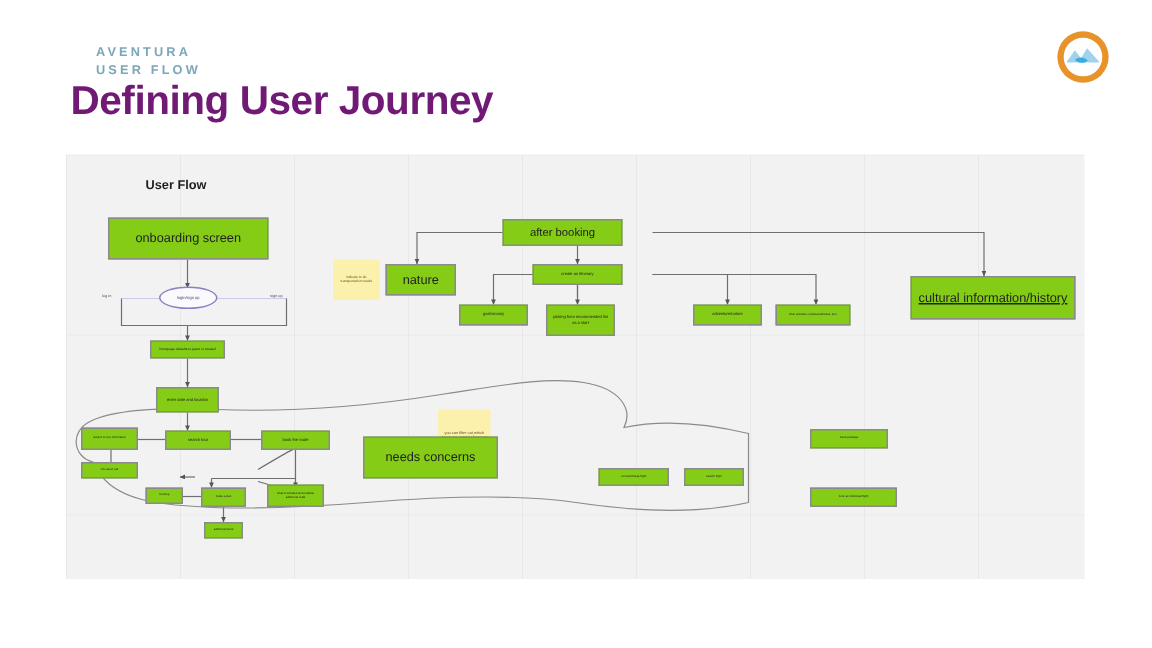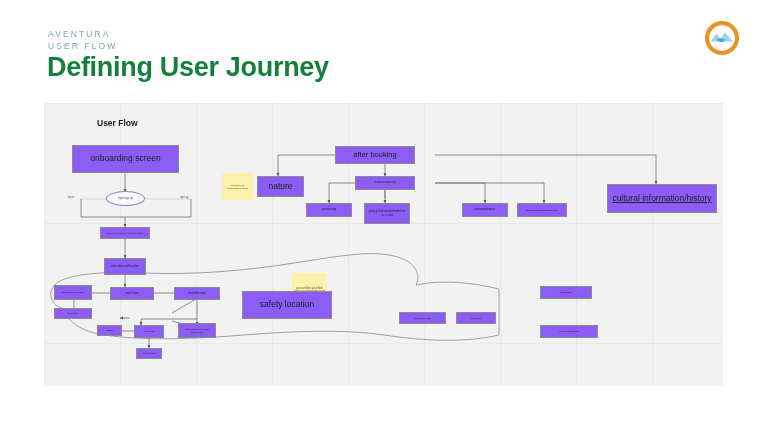--- a/index.html
+++ b/index.html
@@ -11,37 +11,37 @@
     width: 768px;
     height: 432px;
     position: relative;
     overflow: hidden;
     font-family: "Liberation Sans", sans-serif;
   }
 
   
   .eyebrow {
     position: absolute;
-    left: 48px;
+    left: 64px;
     top: 28px;
     font-size: 8.5px;
-    font-weight: normal;
+    font-weight: bold;
     letter-spacing: 2.1px;
     line-height: 12px;
     color: #7BA7B8;
     text-transform: uppercase;
   }
   .deck-title {
     position: absolute;
     left: 47px;
     top: 52px;
     font-size: 27px;
     font-weight: bold;
     letter-spacing: -0.3px;
-    color: #15803d;
+    color: #701a75;
   }
 
   
   .logo {
     position: absolute;
     right: 28px;
     top: 20px;
     width: 36px;
     height: 36px;
   }
@@ -70,21 +70,21 @@
     position: absolute;
     left: 0; top: 0;
     width: 679px;
     height: 283px;
   }
 
   
   .node {
     position: absolute;
     box-sizing: border-box;
-    background: #8b5cf6;
+    background: #84cc16;
     border: 1px solid #8A8A8A;
     color: #222;
     display: flex;
     align-items: center;
     justify-content: center;
     text-align: center;
     line-height: 1.12;
     padding: 1px 2px;
     word-break: break-word;
   }
@@ -257,21 +257,21 @@
   <div class="node small" style="left:320px; top:100px; width:46px; height:21px;">picking from recommended list as a start</div>
 
   <div class="node small" style="left:418px; top:100px; width:46px; height:14px;">adventure/nature</div>
 
   <div class="node micro" style="left:473px; top:100px; width:50px; height:14px;">other activities, (cultural activities, etc.)</div>
 
   <div class="node big" style="left:563px; top:81px; width:110px; height:29px;text-decoration:underline;">cultural information/history</div>
 
   <div class="sticky note2" style="left:248px; top:170px; width:35px; height:41px;">you can filter out which areas you want to focus on during your stay by using a distance filter</div>
 
-  <div class="node big" style="left:198px; top:188px; width:90px; height:28px;">safety location</div>
+  <div class="node big" style="left:198px; top:188px; width:90px; height:28px;">needs concerns</div>
 
   <div class="node micro" style="left:355px; top:209px; width:47px; height:12px;">connect/cheap flight</div>
 
   <div class="node micro" style="left:412px; top:209px; width:40px; height:12px;">search flight</div>
 
   <div class="node micro" style="left:496px; top:183px; width:52px; height:13px;">travel package</div>
 
   <div class="node micro" style="left:496px; top:222px; width:58px; height:13px;">book an individual flight</div>
 </div>
 

